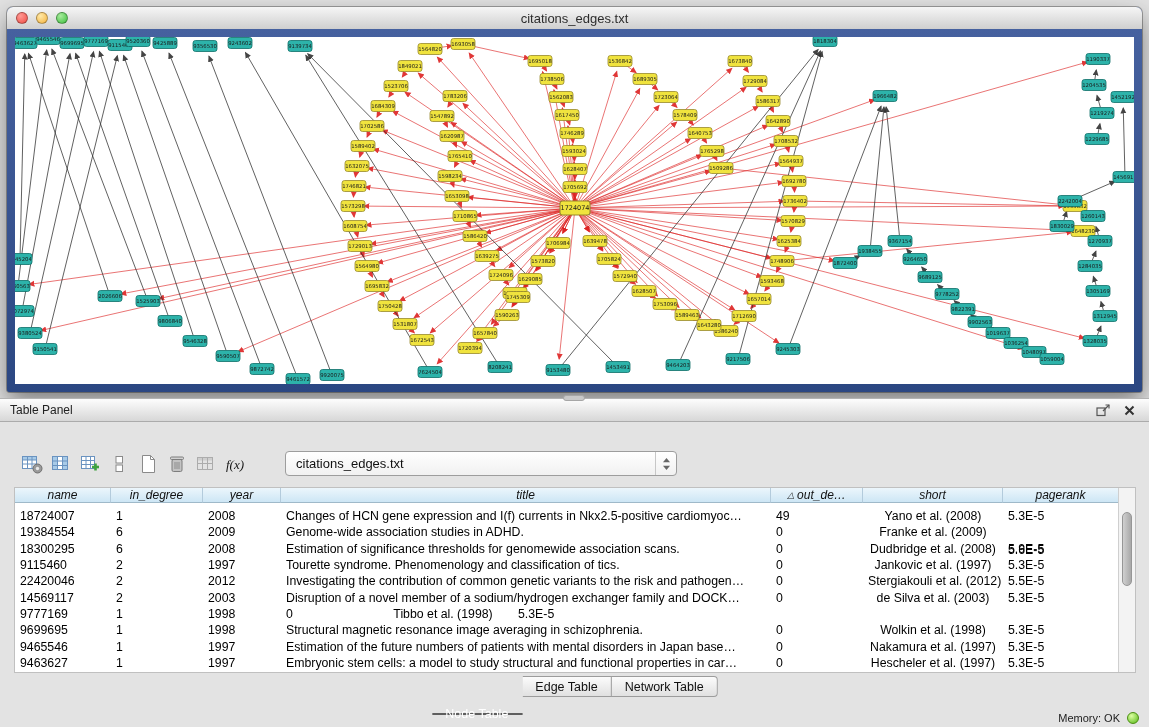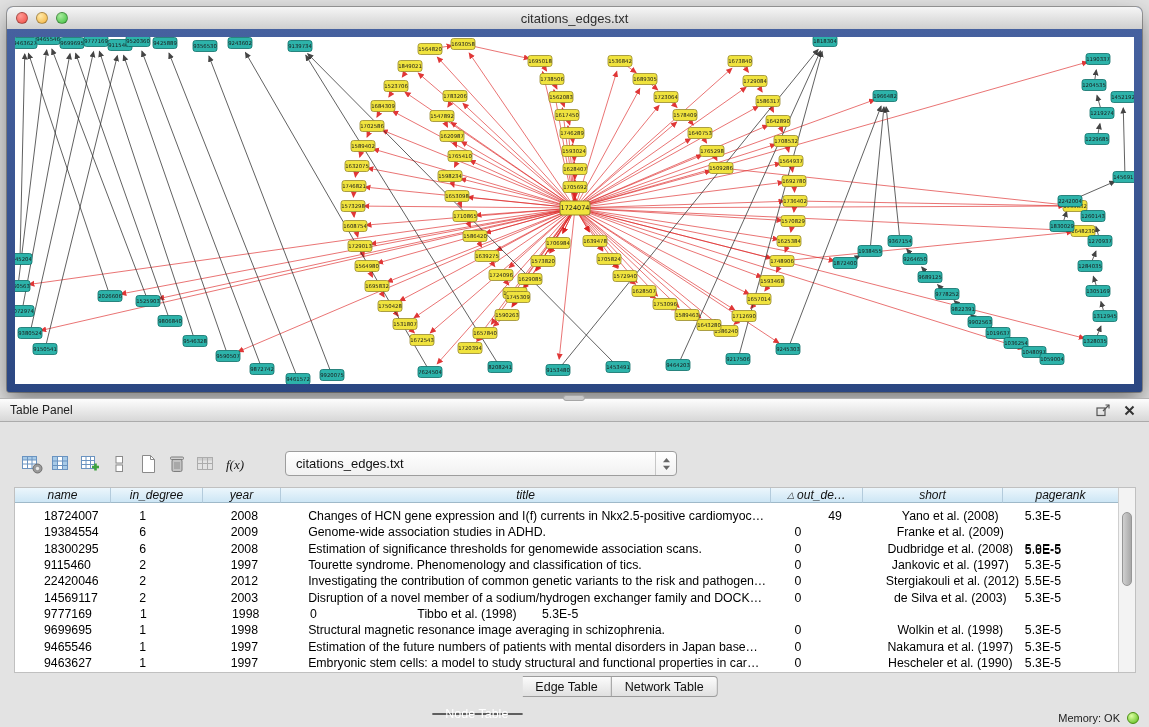--- a/index.html
+++ b/index.html
@@ -42,21 +42,21 @@
   .combo-value{flex:1;font-size:13px;color:#111;padding-left:10px;white-space:nowrap;overflow:hidden;}
   .combo-arrows{width:20px;display:flex;align-items:center;justify-content:center;border-left:1px solid #c7c7c7;height:100%;}
 
   .table-wrap{position:absolute;left:14px;top:88px;width:1120px;height:184px;background:#fff;
     border:1px solid #c0c0c0;box-sizing:content-box;overflow:hidden;}
   .thead{display:flex;height:20px;}
   .th{box-sizing:border-box;height:15px;border-right:1px solid #b3cbdc;border-bottom:1px solid #9fb9c9;
     background:linear-gradient(#ecf6fc,#cde6f5);font-size:12px;color:#111;display:flex;align-items:center;
     justify-content:center;gap:3px;white-space:nowrap;overflow:hidden;cursor:pointer;font-style:italic;}
   .sort-tri{font-size:9px;line-height:1;color:#222;}
-  .tbody{position:relative;padding-left:24px;}
+  .tbody{position:relative;}
   .tr{display:flex;height:16.3px;align-items:center;cursor:default;}
   .td{box-sizing:border-box;padding:0 5px;font-size:12.3px;color:#000;white-space:nowrap;overflow:hidden;}
   .scroll-col{position:absolute;top:0;right:0;width:16px;height:184px;background:#f3f3f3;border-left:1px solid #cfcfcf;cursor:pointer;}
   .scroll-thumb{position:absolute;left:2.5px;top:24px;width:10px;height:74px;border-radius:5px;
     background:linear-gradient(90deg,#d0d0d0,#a8a8a8);border:1px solid #969696;box-sizing:border-box;cursor:grab;}
 
   .tabs{position:absolute;left:50%;transform:translateX(-50%);top:277px;display:flex;height:21px;}
   .tab{font-size:12.5px;display:flex;align-items:center;padding:0 13px;border:1px solid #9c9c9c;border-left:none;
     background:linear-gradient(#fcfcfc,#e0e0e0);color:#111;cursor:pointer;white-space:nowrap;}
   .tab:first-child{border-left:1px solid #9c9c9c;border-radius:4px 0 0 4px;margin-top:37px;}
@@ -960,21 +960,21 @@
         <div class="th" style="width: 116px;">
           <span>pagerank</span>
         </div>
       </div>
     <div class="tbody">
         <div class="tr">
           <div class="td" style="width: 96px; text-align: left;">18724007</div>
           <div class="td" style="width: 92px; text-align: left;">1</div>
           <div class="td" style="width: 78px; text-align: left;">2008</div>
           <div class="td" style="width: 490px; text-align: left;">Changes of HCN gene expression and I(f) currents in Nkx2.5-positive cardiomyoc…</div>
-          <div class="td" style="width: 92px; text-align: center;">49</div>
+          <div class="td" style="width: 92px; text-align: left;">49</div>
           <div class="td" style="width: 140px; text-align: center;">Yano et al. (2008)</div>
           <div class="td" style="width: 116px; text-align: left;">5.3E-5</div>
         </div>
         <div class="tr">
           <div class="td" style="width: 96px; text-align: left;">19384554</div>
           <div class="td" style="width: 92px; text-align: left;">6</div>
           <div class="td" style="width: 78px; text-align: left;">2009</div>
           <div class="td" style="width: 490px; text-align: left;">Genome-wide association studies in ADHD.</div>
           <div class="td" style="width: 92px; text-align: left;">0</div>
           <div class="td" style="width: 140px; text-align: center;">Franke et al. (2009)</div>
@@ -1041,21 +1041,21 @@
           <div class="td" style="width: 92px; text-align: left;">0</div>
           <div class="td" style="width: 140px; text-align: center;">Nakamura et al. (1997)</div>
           <div class="td" style="width: 116px; text-align: left;">5.3E-5</div>
         </div>
         <div class="tr">
           <div class="td" style="width: 96px; text-align: left;">9463627</div>
           <div class="td" style="width: 92px; text-align: left;">1</div>
           <div class="td" style="width: 78px; text-align: left;">1997</div>
           <div class="td" style="width: 490px; text-align: left;">Embryonic stem cells: a model to study structural and functional properties in car…</div>
           <div class="td" style="width: 92px; text-align: left;">0</div>
-          <div class="td" style="width: 140px; text-align: center;">Hescheler et al. (1990)</div>
+          <div class="td" style="width: 140px; text-align: center;">Hescheler et al. (1997)</div>
           <div class="td" style="width: 116px; text-align: left;">5.3E-5</div>
         </div>
       </div>
     <div class="scroll-col">
       <div class="scroll-thumb"></div>
     </div>
   </div>
 
   <div class="tabs">
       <div class="tab selected">Node Table</div>

